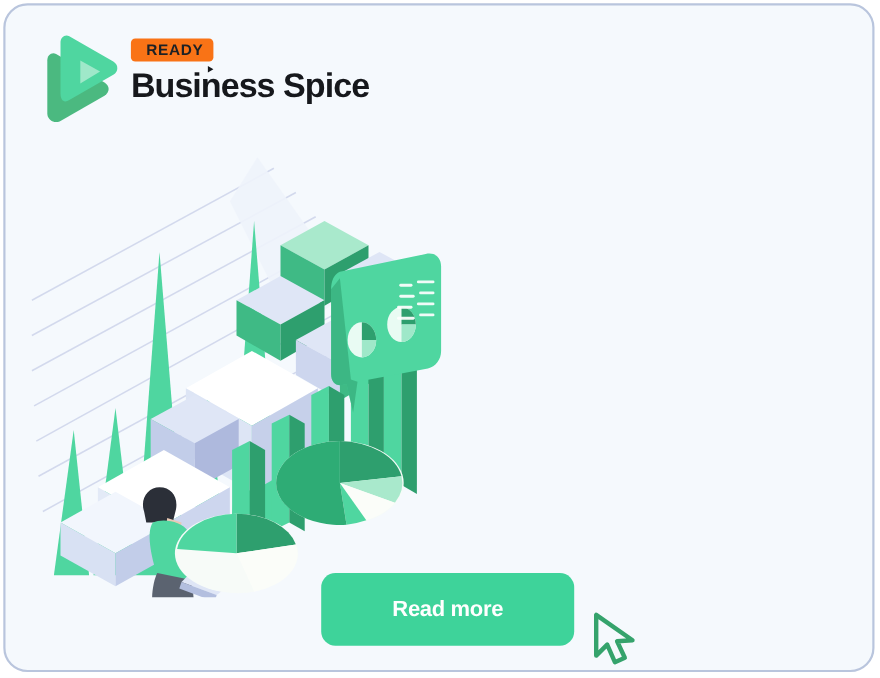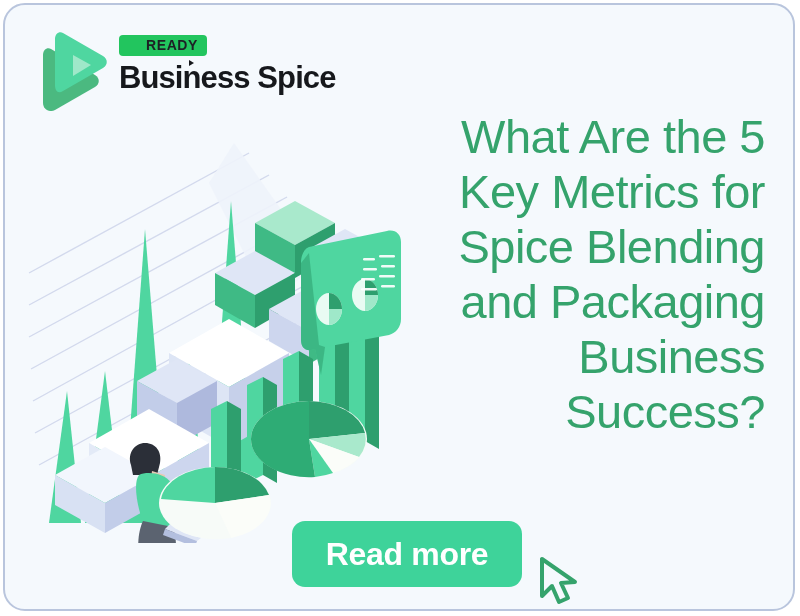--- a/index.html
+++ b/index.html
@@ -43,26 +43,26 @@
     height: 80px;
   }
   .logo-text {
     position: absolute;
     left: 86px;
     top: 8px;
     width: 220px;
   }
   .badge-ready {
     display: inline-block;
-    background: #22c55e;
+    background: #f97316;
     color: #1d2125;
     font-size: 14px;
     font-weight: bold;
     letter-spacing: 0.6px;
-    padding: 3px 9px 4px 27px;
+    padding: 3px 9px 4px 14px;
     border-radius: 4px;
     line-height: 1;
   }
   .wordmark {
     position: relative;
     margin-top: 6px;
     color: #16181c;
     font-size: 31px;
     font-weight: bold;
     letter-spacing: -0.9px;
@@ -115,21 +115,21 @@
     position: absolute;
     left: 0;
     top: 0;
     width: 230px;
     height: 66px;
     background: #3ed39a;
     border: none;
     border-radius: 13px;
     color: #ffffff;
     font-family: "Liberation Sans", sans-serif;
-    font-size: 32px;
+    font-size: 20px;
     font-weight: bold;
     letter-spacing: -0.3px;
     cursor: pointer;
     padding: 0;
   }
   .cursor-icon {
     position: absolute;
     left: 243px;
     top: 32px;
     width: 54px;
@@ -151,21 +151,20 @@
     </div>
     <div class="logo-text">
       <span class="badge-ready">READY</span>
       <div class="wordmark">
         <span>Business Spice</span>
         <span class="wordmark-accent"></span>
       </div>
     </div>
   </div>
 
-  <h1 class="headline">What Are the 5 Key Metrics for Spice Blending and Packaging Business Success?</h1>
 
   <div class="illustration">
     <svg viewBox="0 0 400 420" width="400" height="420">
 
       <g stroke="#cdd4ea" stroke-width="1.4" fill="none" opacity="0.85">
         <line x1="10" y1="150" x2="230" y2="30"></line>
         <line x1="10" y1="182" x2="250" y2="52"></line>
         <line x1="10" y1="214" x2="268" y2="74"></line>
         <line x1="12" y1="246" x2="286" y2="96"></line>
         <line x1="14" y1="278" x2="300" y2="120"></line>

